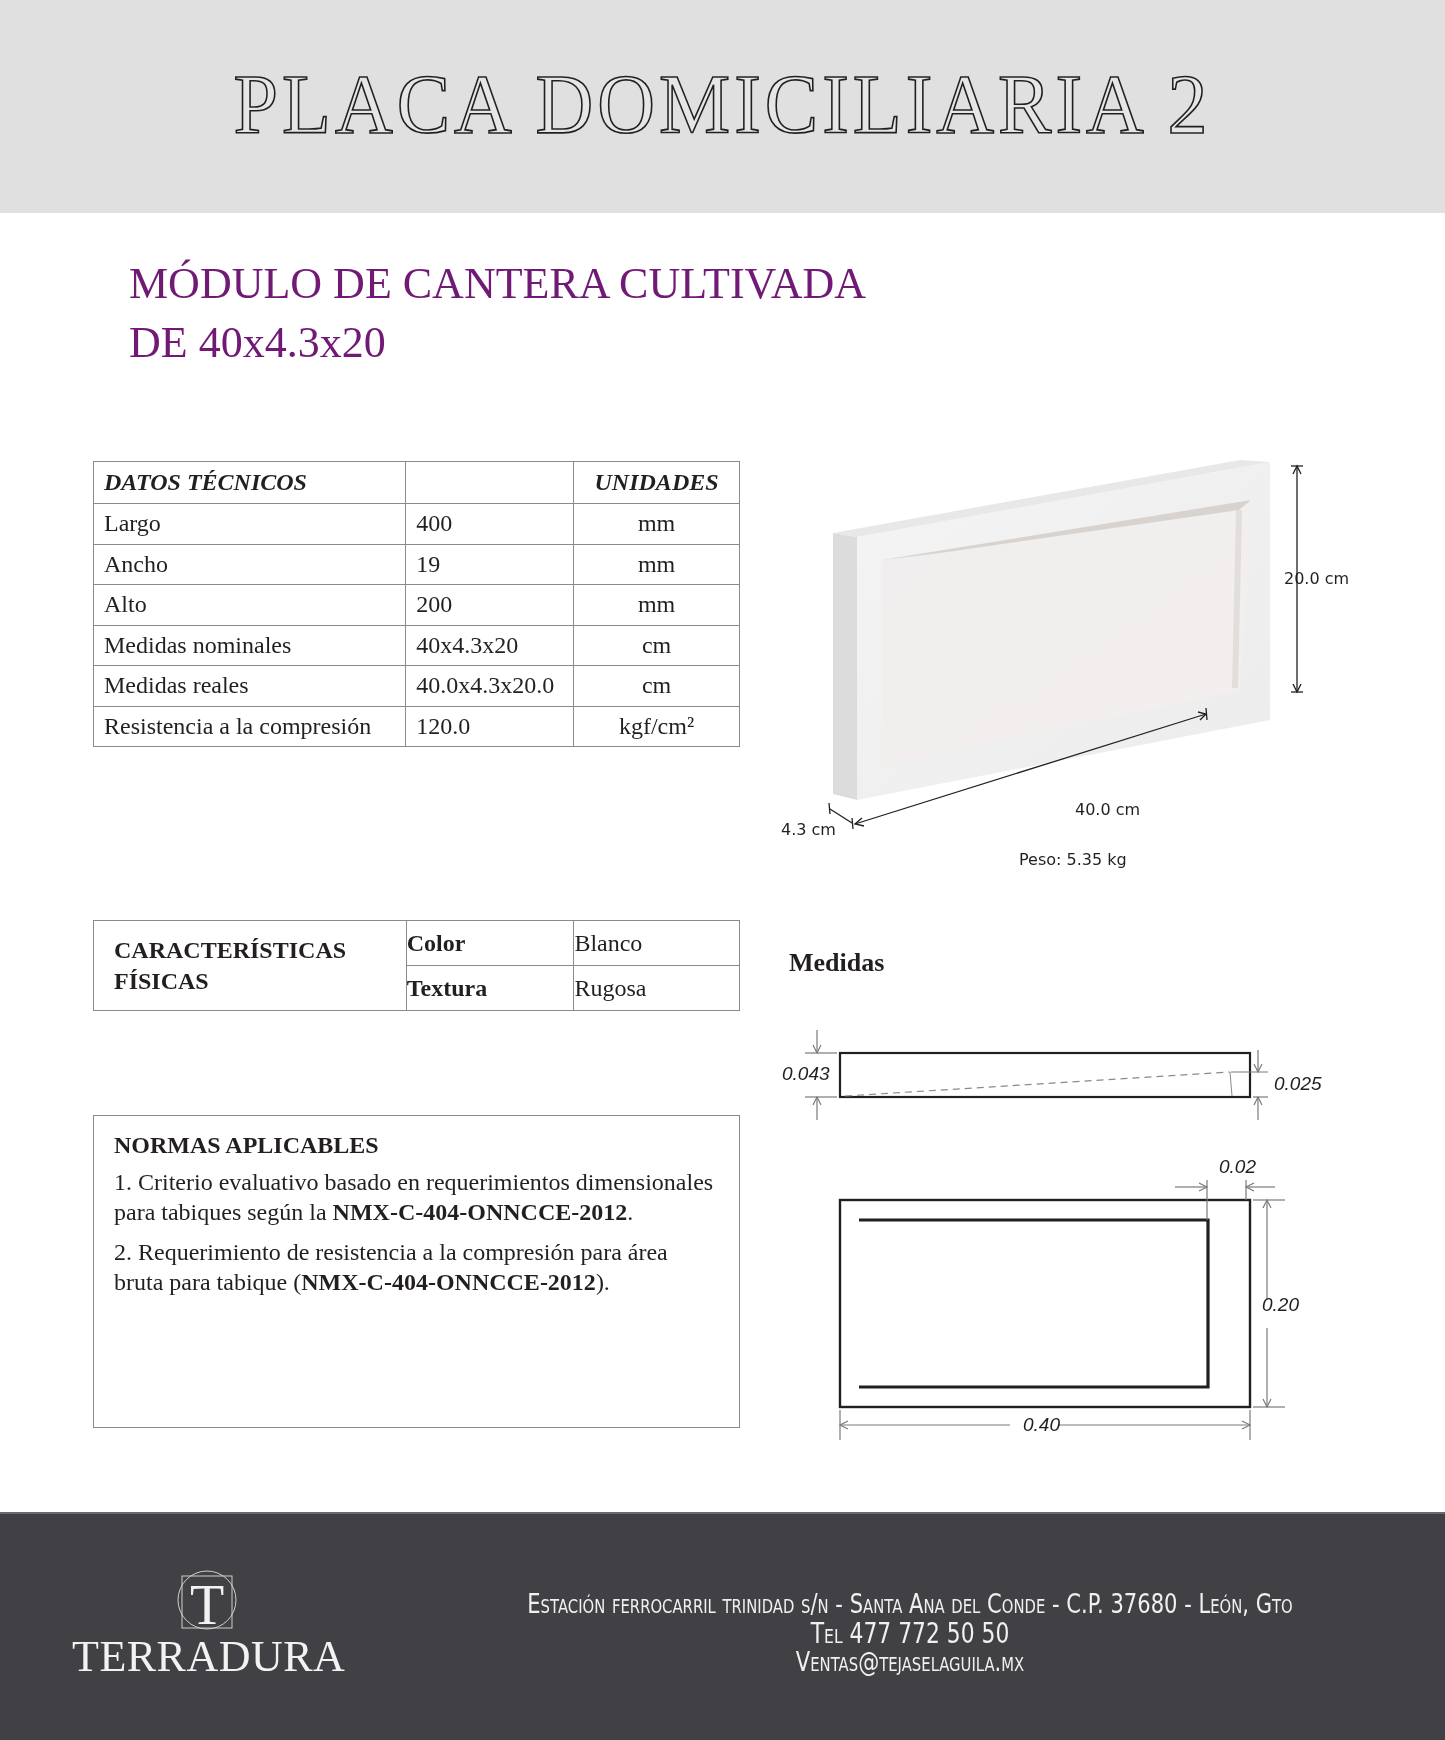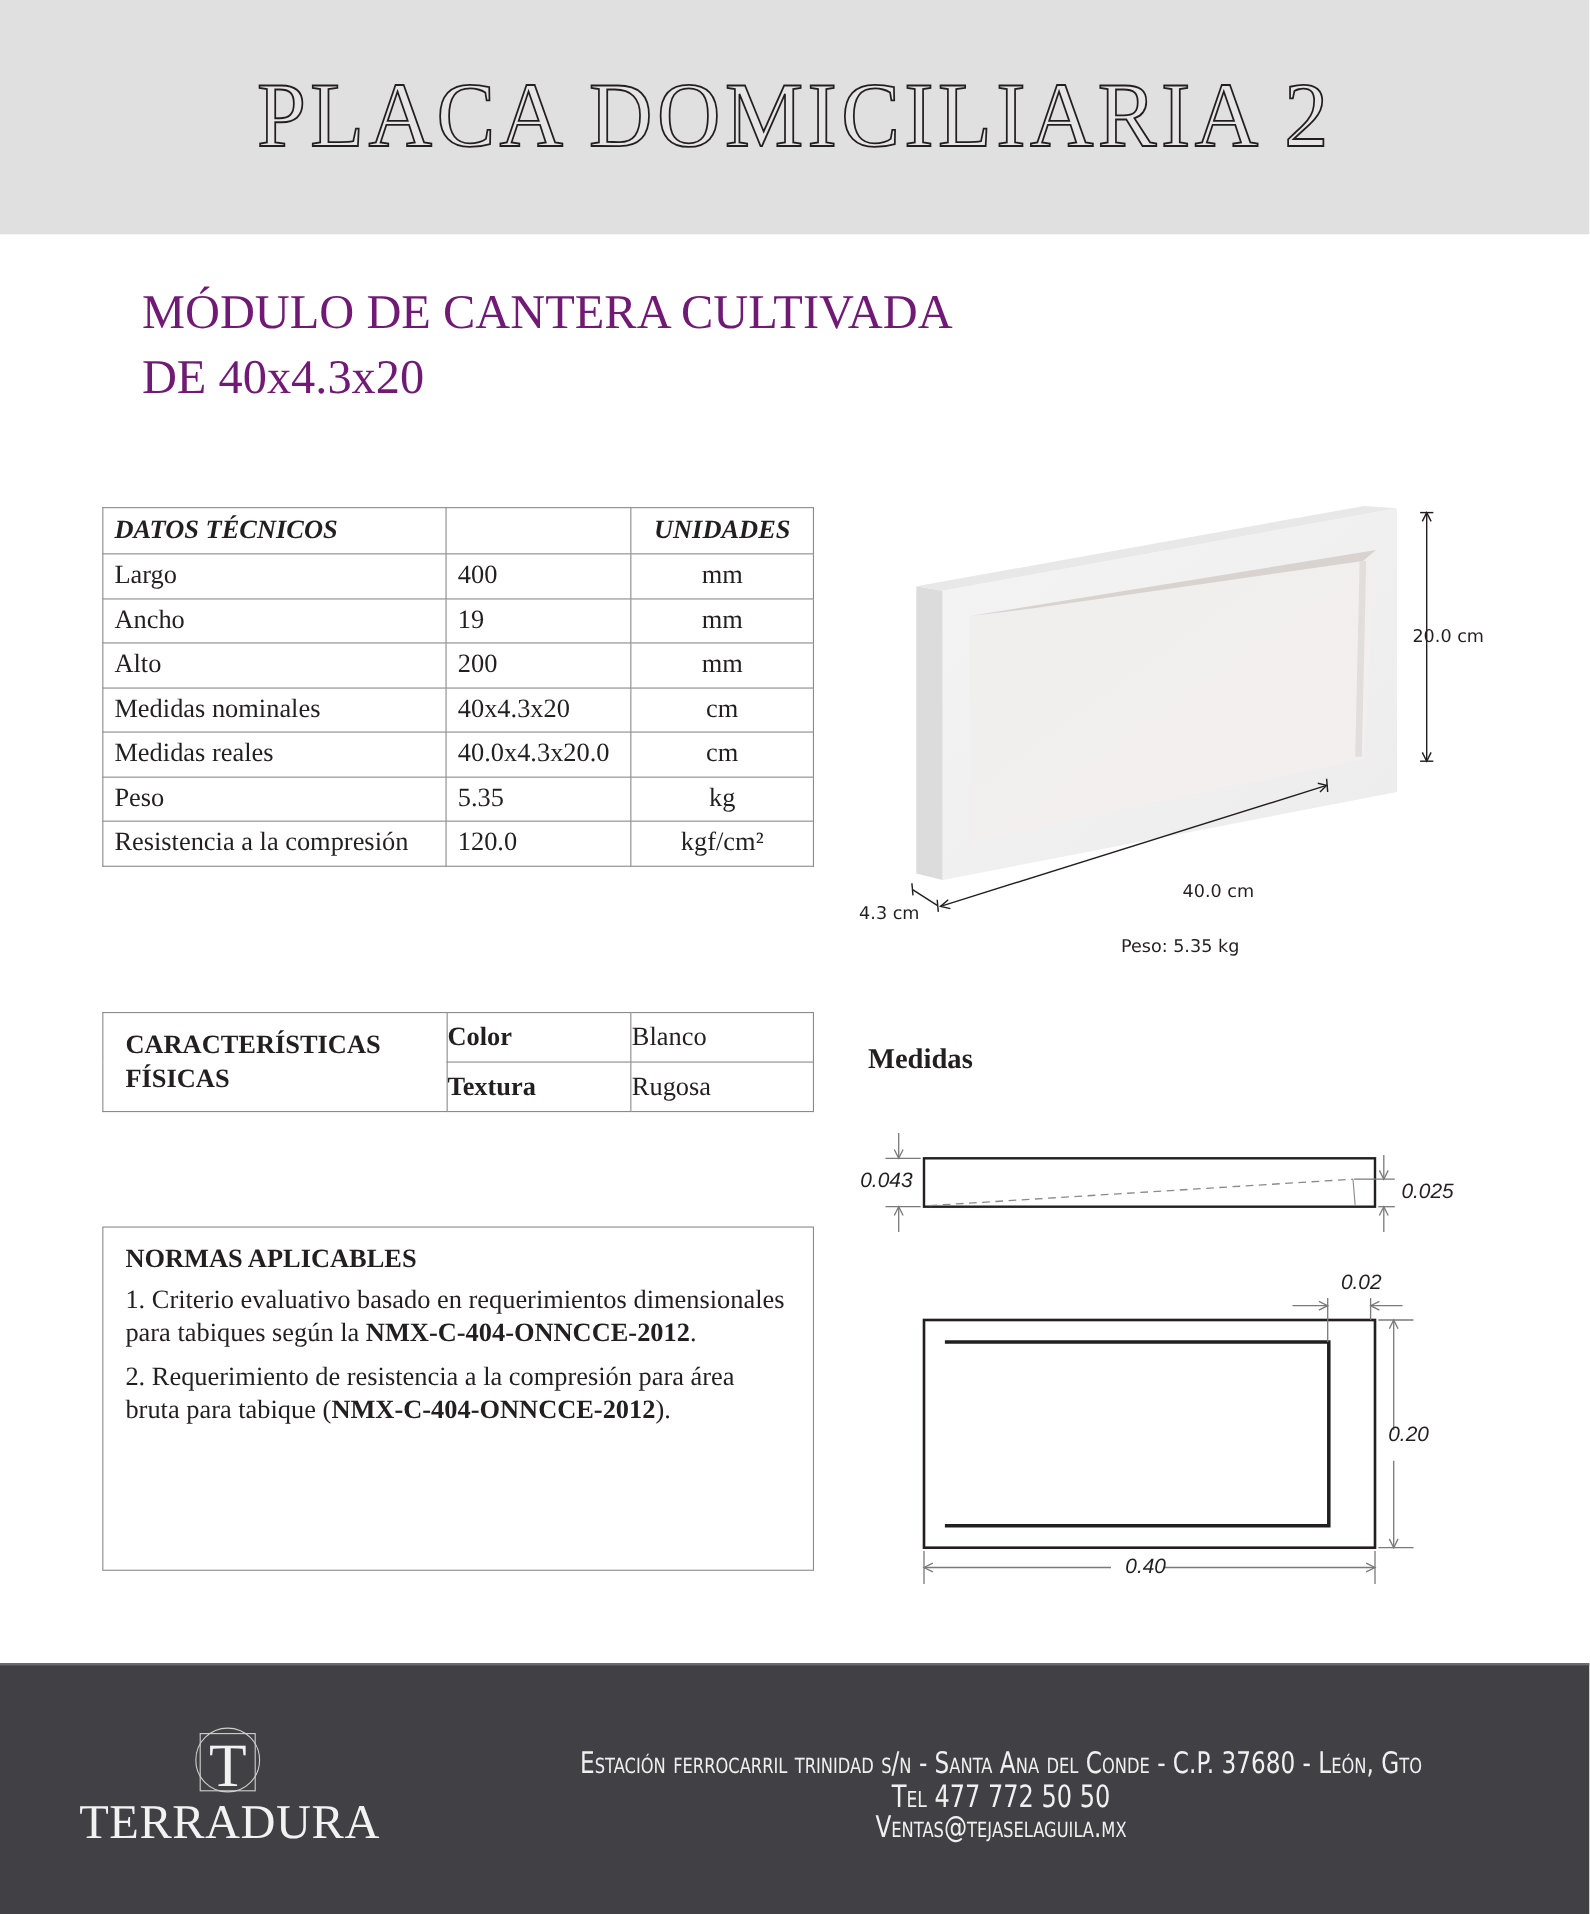--- a/index.html
+++ b/index.html
@@ -83,25 +83,20 @@
   </tr>
   <tr>
     <td class="c1">Medidas nominales</td>
     <td class="c2">40x4.3x20</td>
     <td class="c3">cm</td>
   </tr>
   <tr>
     <td class="c1">Medidas reales</td>
     <td class="c2">40.0x4.3x20.0</td>
     <td class="c3">cm</td>
-  </tr>
-  <tr>
-    <td class="c1">Peso</td>
-    <td class="c2">5.35</td>
-    <td class="c3">kg</td>
   </tr>
   <tr>
     <td class="c1">Resistencia a la compresión</td>
     <td class="c2">120.0</td>
     <td class="c3">kgf/cm²</td>
   </tr>
 </tbody>
   </table>
 
 <svg class="product-photo" viewBox="0 0 460 360" width="460" height="360">

